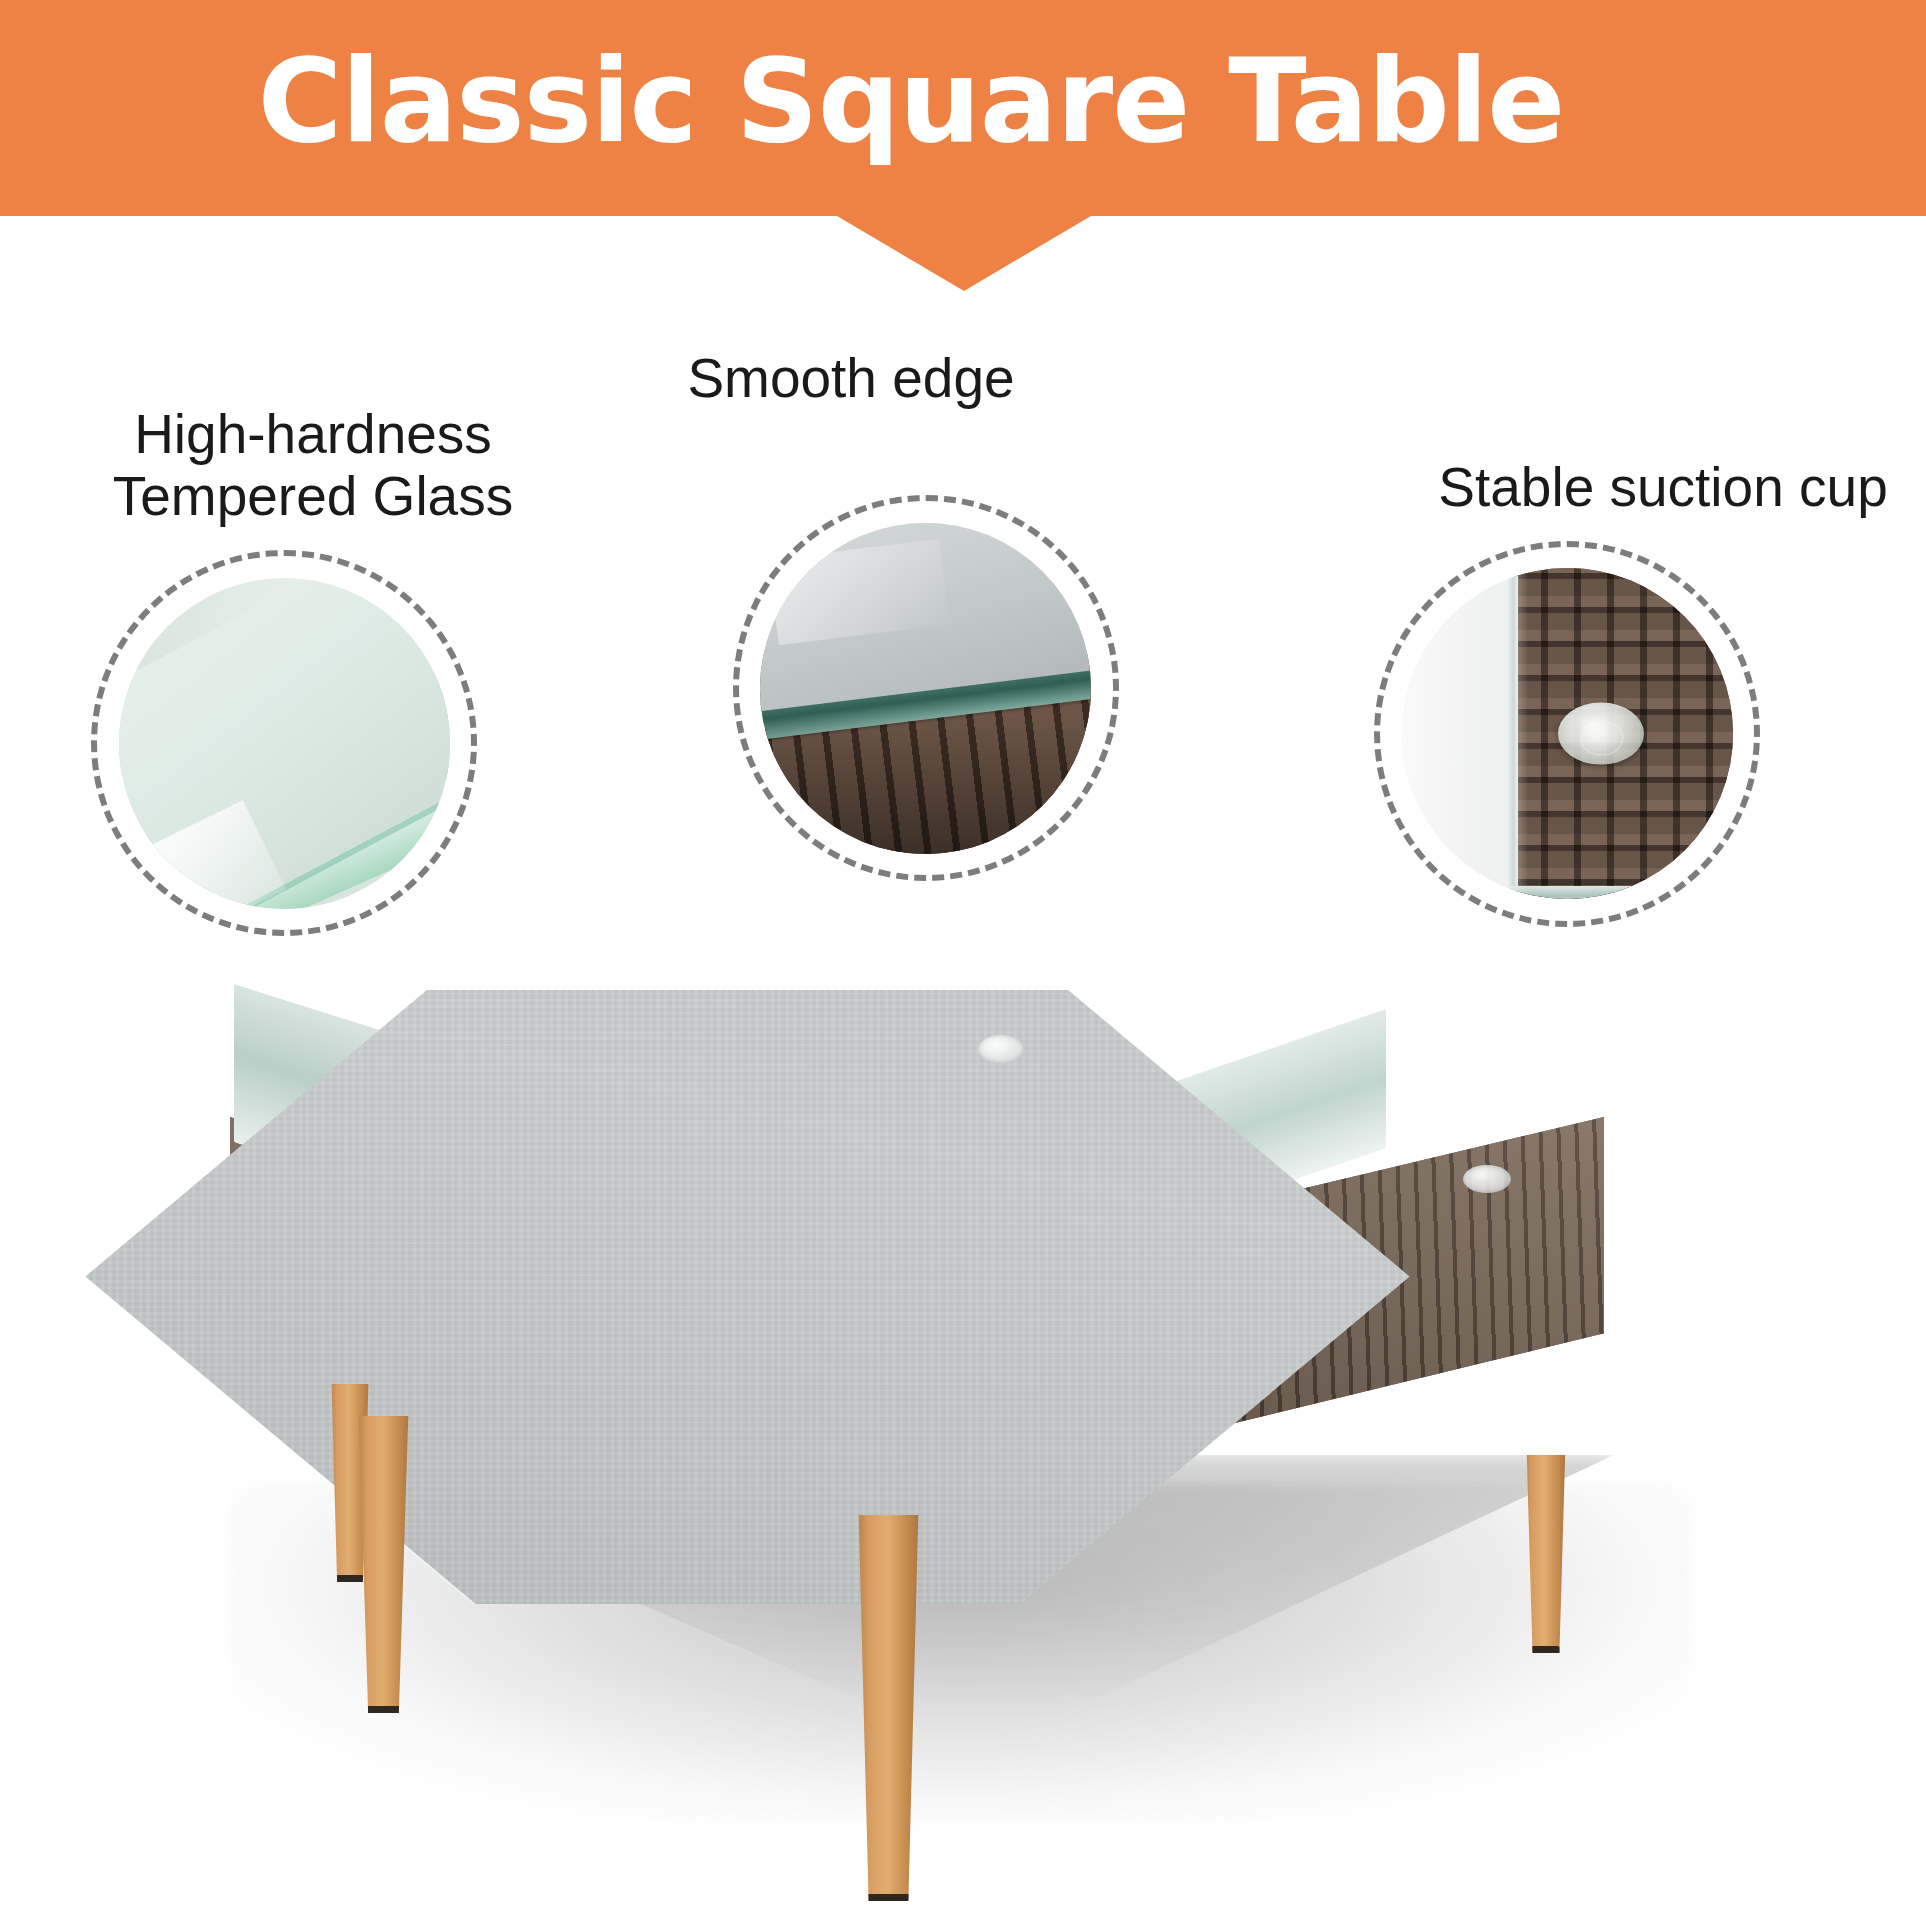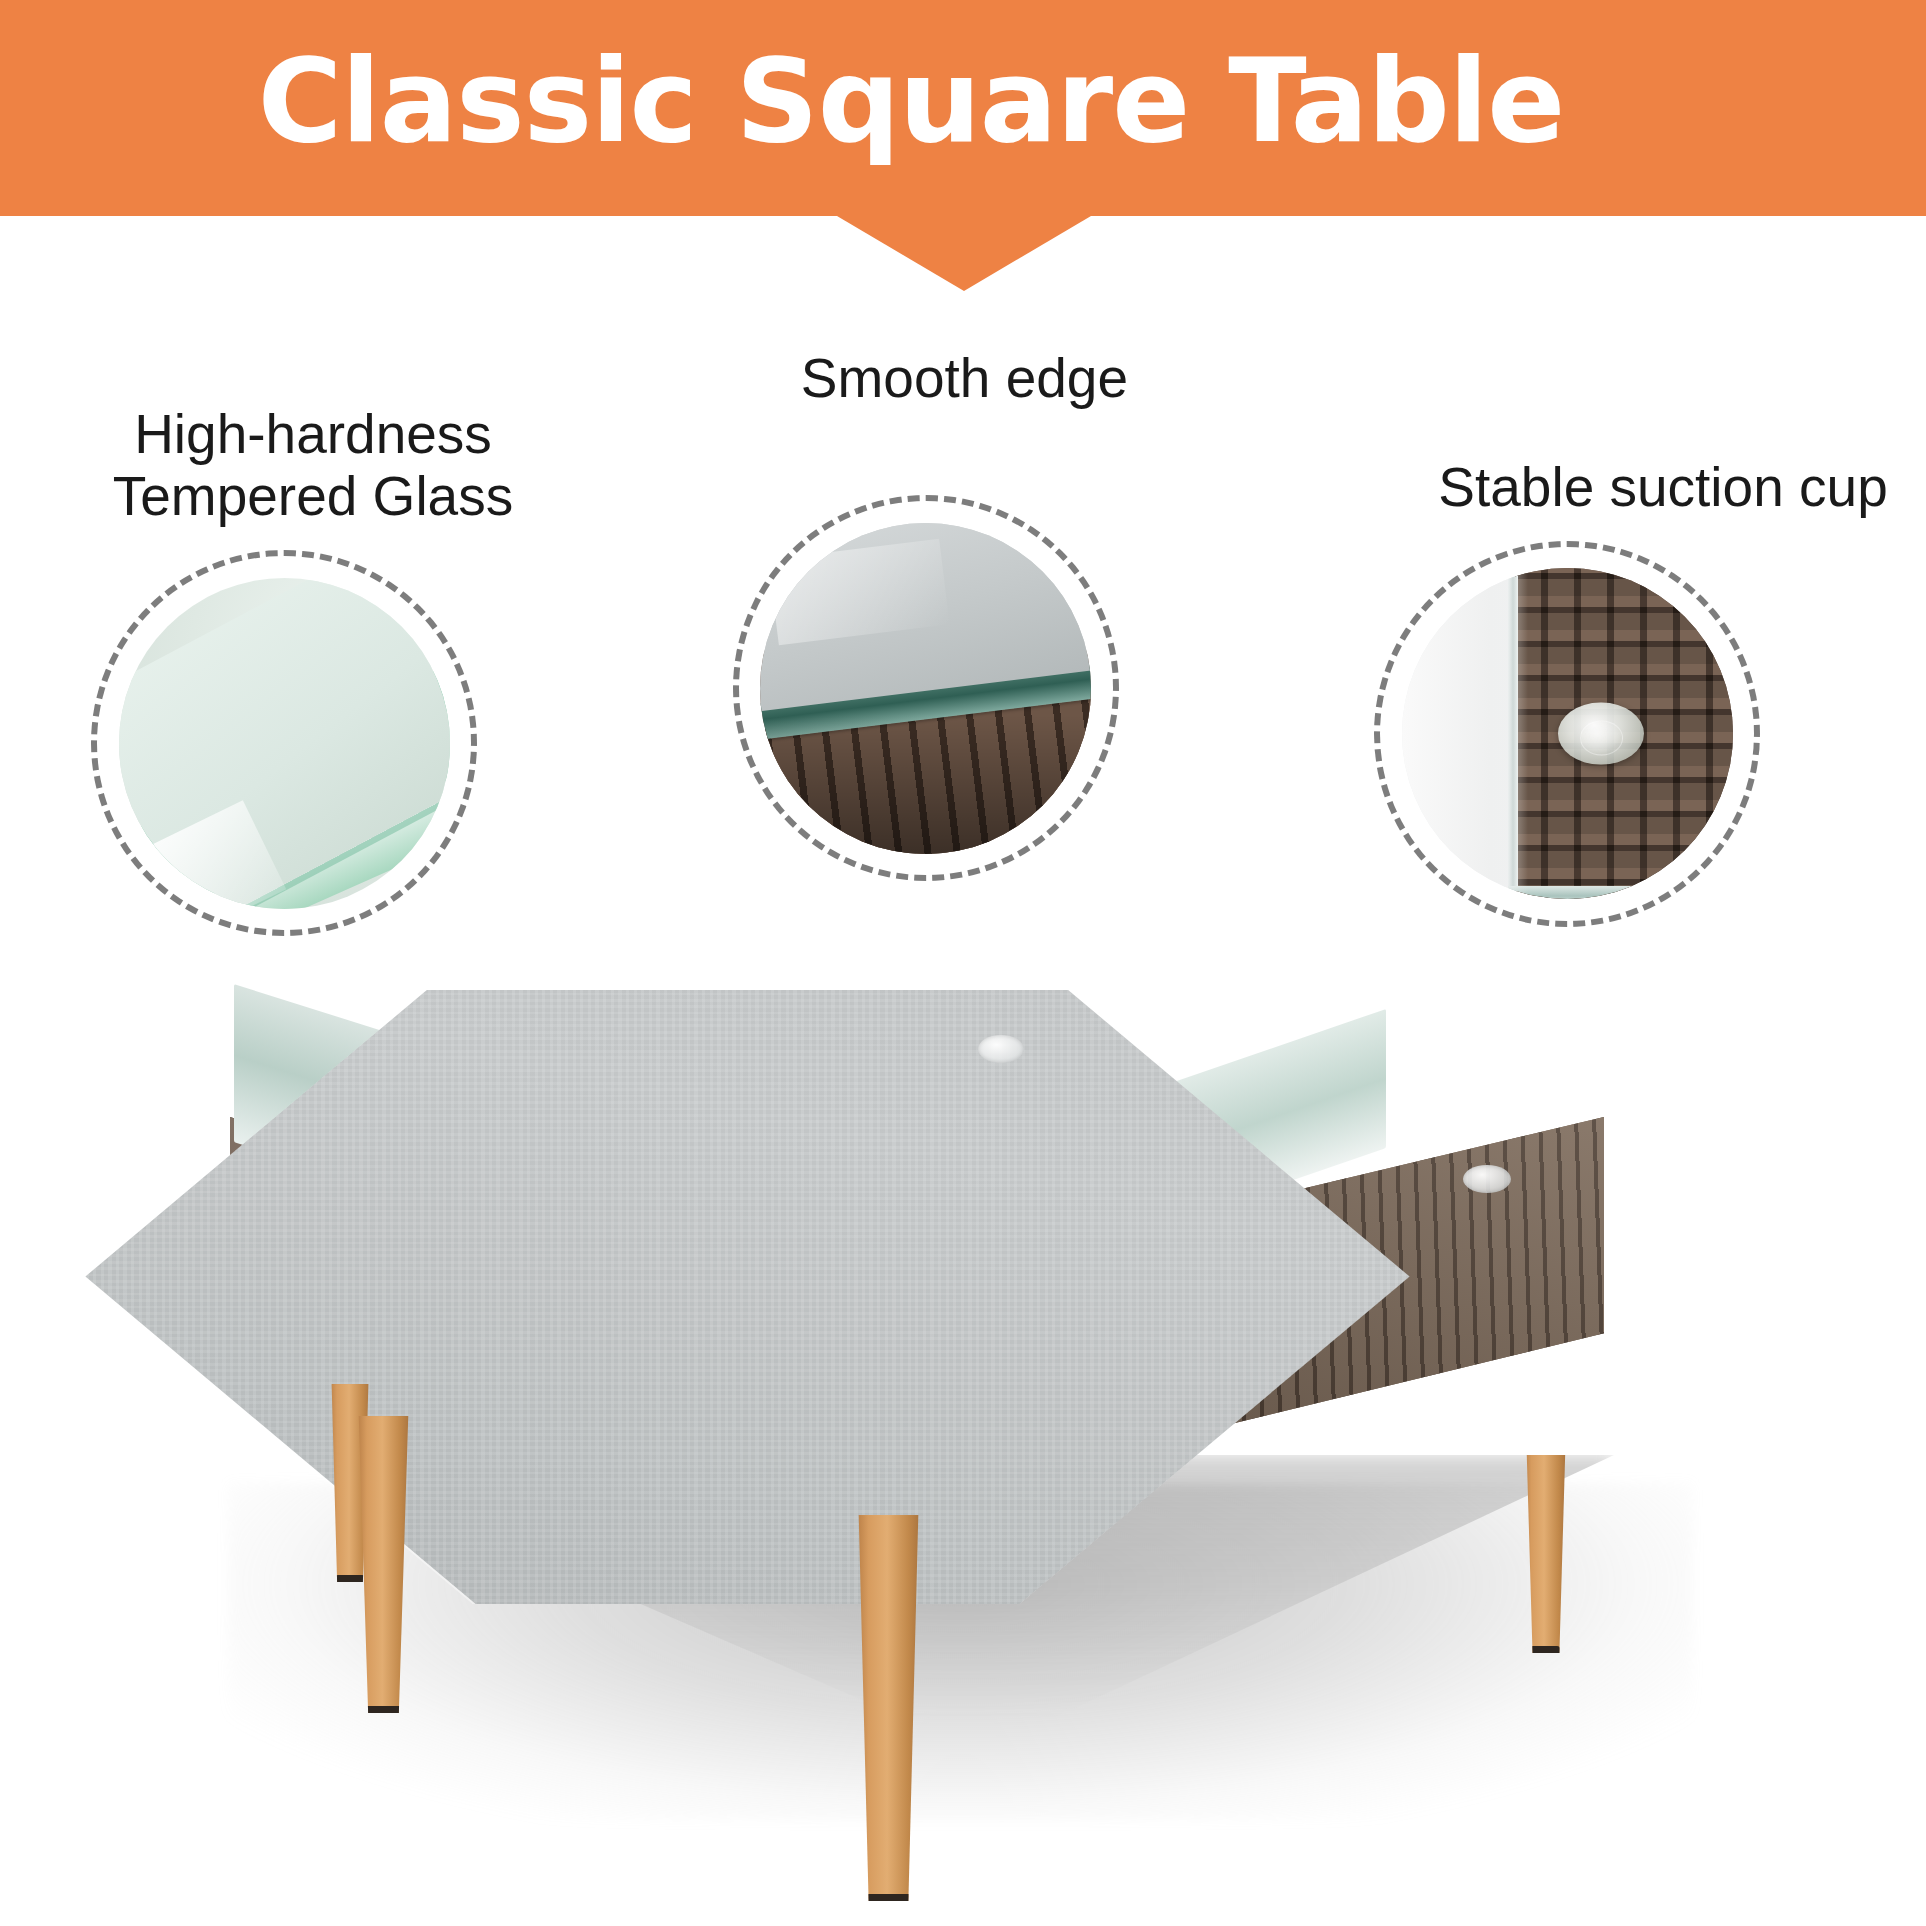--- a/index.html
+++ b/index.html
@@ -90,21 +90,21 @@
     background:linear-gradient(90deg,#ffe7a0,#9fd8ff);
     opacity:.85;transform:rotate(-26deg);border-radius:2px;
   }
   .glassHi{
     position:absolute;left:8%;top:74%;width:38%;height:30%;
     background:linear-gradient(150deg,rgba(255,255,255,.95),rgba(255,255,255,.2));
     transform:rotate(-26deg);
   }
 
   
-  #c2-label{left:574px;top:348px;width:554px;text-align:right;}
+  #c2-label{left:574px;top:348px;width:554px;}
   #c2-ring{left:733px;top:495px;width:386px;height:386px;}
   #c2-photo{left:760px;top:523px;width:331px;height:331px;
     background:linear-gradient(180deg,#cfd2d3 0%,#bdc2c3 38%,#6d564a 40%,#4a382e 100%);
   }
   .edgeGlassTop{
     position:absolute;left:-12%;top:-8%;width:130%;height:58%;
     background:linear-gradient(170deg,#d8dcdd 0%,#c4c9ca 55%,#b2b8b9 100%);
     transform:rotate(-7deg);
   }
   .edgeGlassSide{

